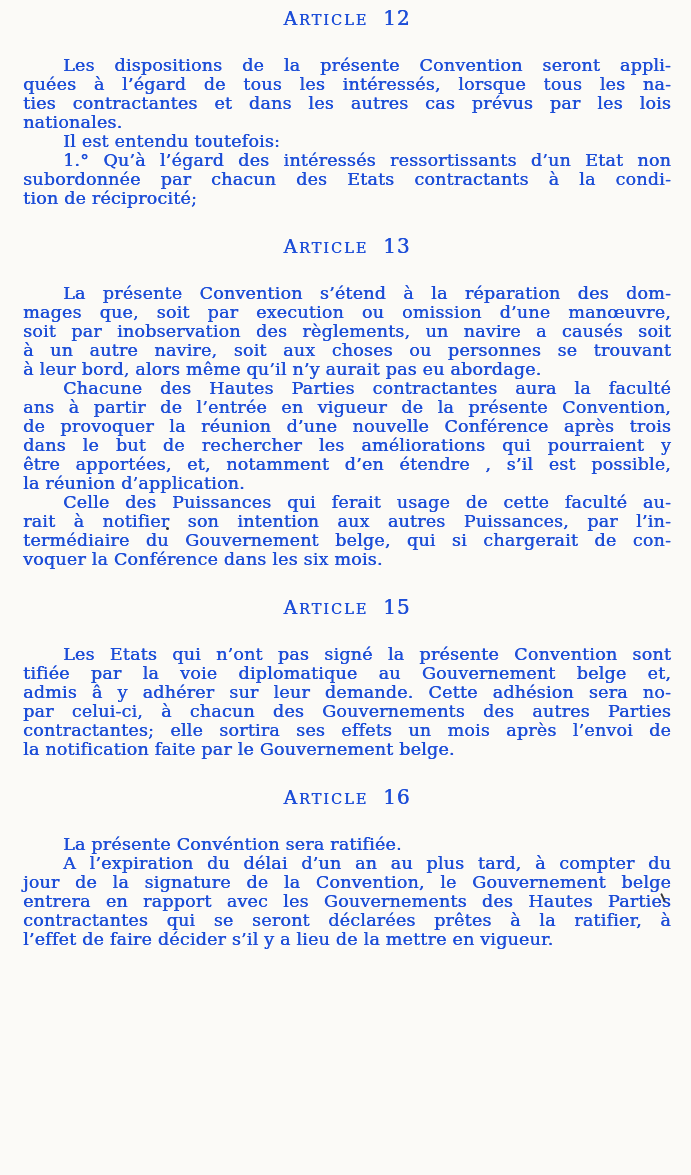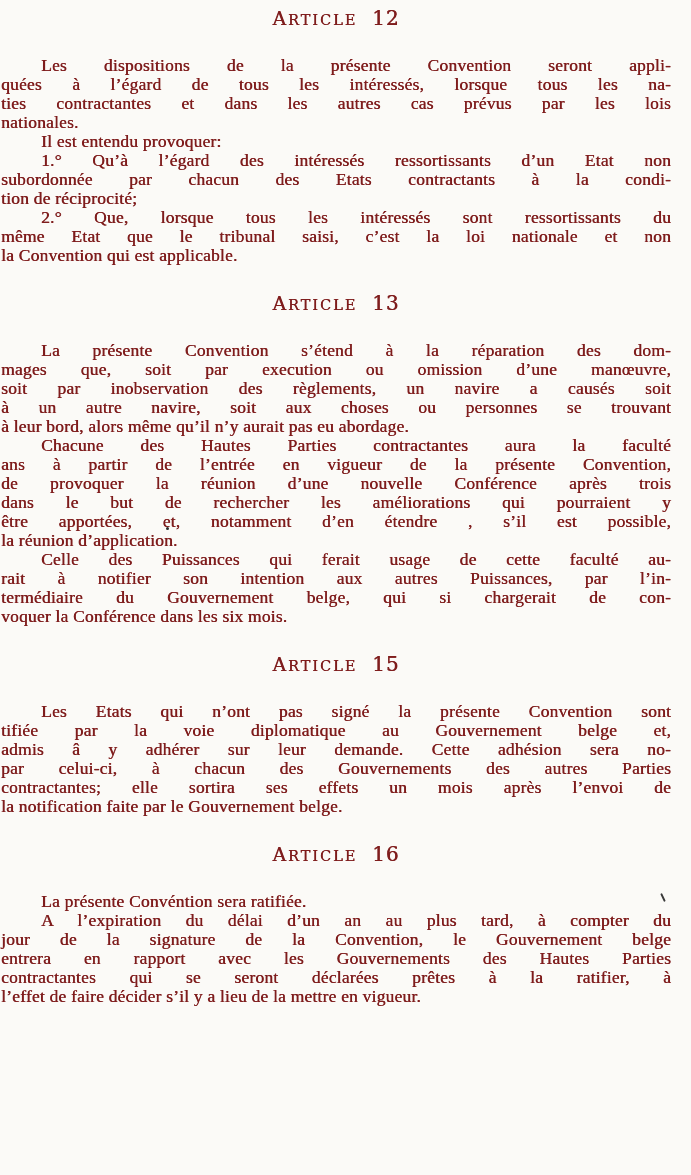--- a/index.html
+++ b/index.html
@@ -5,25 +5,25 @@
   html, body { margin: 0; padding: 0; }
   body {
     width: 691px; height: 1175px;
     background: #fbfaf7;
     overflow: hidden;
   }
   .page {
     box-sizing: border-box;
     position: relative;
     width: 691px; height: 845px;
-    padding: 8px 20px 0 1px;
+    padding: 8px 20px 0 23px;
     font-family: "DejaVu Serif", "Liberation Serif", serif;
     font-size: 17.5px;
     line-height: 19px;
-    color: #7f1d1d;
+    color: #1d4ed8;
     letter-spacing: 0.2px;
     text-shadow: 0.4px 0 0 currentColor;
   }
   .art-head {
     text-align: center;
     margin: 28px 0 26px 0;
     line-height: 20px;
     white-space: nowrap;
   }
   .art-head.first { margin-top: 0; }
@@ -32,21 +32,21 @@
     font-size: 14.5px;
     letter-spacing: 2px;
   }
   .art-label::first-letter { font-size: 18.5px; }
   .art-num {
     display: inline-block;
     font-size: 20px;
     margin-left: 9px;
     letter-spacing: 1px;
   }
-  .ln { text-align: justify; text-align-last: justify; font-family: Liberation Serif, serif; }
+  .ln { text-align: justify; text-align-last: justify; }
   .ln-first { text-indent: 40px; }
   .ln-last { text-align-last: left; }
   .ln-only { text-indent: 40px; text-align: left; text-align-last: left; }
   .ink-dot {
     position: absolute; left: 166px; top: 527px;
     width: 3px; height: 3px; border-radius: 50%;
     background: #2a2a2a;
   }
   .ink-mark {
     position: absolute; left: 662px; top: 893px;
@@ -65,31 +65,26 @@
     <span class="art-label">ARTICLE</span>
     <span class="art-num">12</span>
   </div>
   <div class="para">
     <div class="ln ln-first">Les dispositions de la présente Convention seront appli-</div>
     <div class="ln">quées à l’égard de tous les intéressés, lorsque tous les na-</div>
     <div class="ln">ties contractantes et dans les autres cas prévus par les lois</div>
     <div class="ln ln-last">nationales.</div>
   </div>
   <div class="para">
-    <div class="ln ln-only">Il est entendu provoquer:</div>
+    <div class="ln ln-only">Il est entendu toutefois:</div>
   </div>
   <div class="para">
     <div class="ln ln-first">1.° Qu’à l’égard des intéressés ressortissants d’un Etat non</div>
     <div class="ln">subordonnée par chacun des Etats contractants à la condi-</div>
     <div class="ln ln-last">tion de réciprocité;</div>
-  </div>
-  <div class="para">
-    <div class="ln ln-first">2.° Que, lorsque tous les intéressés sont ressortissants du</div>
-    <div class="ln">même Etat que le tribunal saisi, c’est la loi nationale et non</div>
-    <div class="ln ln-last">la Convention qui est applicable.</div>
   </div>
 
   <div class="art-head">
     <span class="art-label">ARTICLE</span>
     <span class="art-num">13</span>
   </div>
   <div class="para">
     <div class="ln ln-first">La présente Convention s’étend à la réparation des dom-</div>
     <div class="ln">mages que, soit par execution ou omission d’une manœuvre,</div>
     <div class="ln">soit par inobservation des règlements, un navire a causés soit</div>

